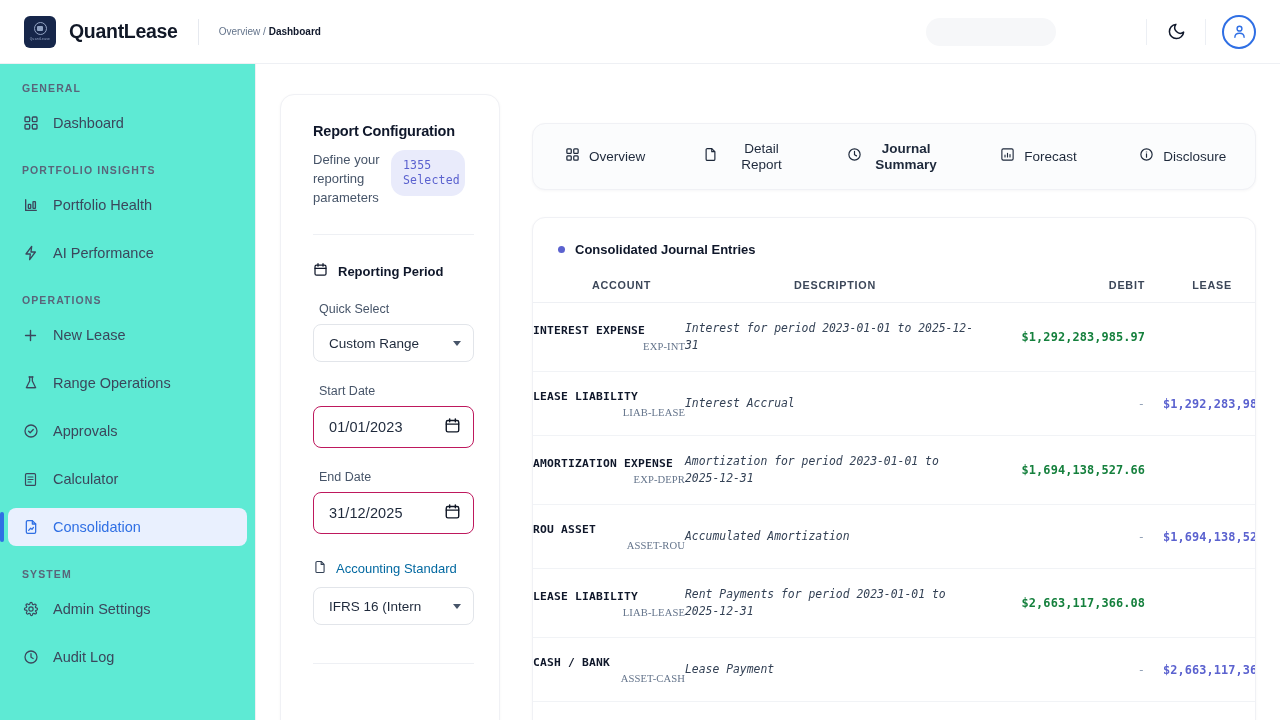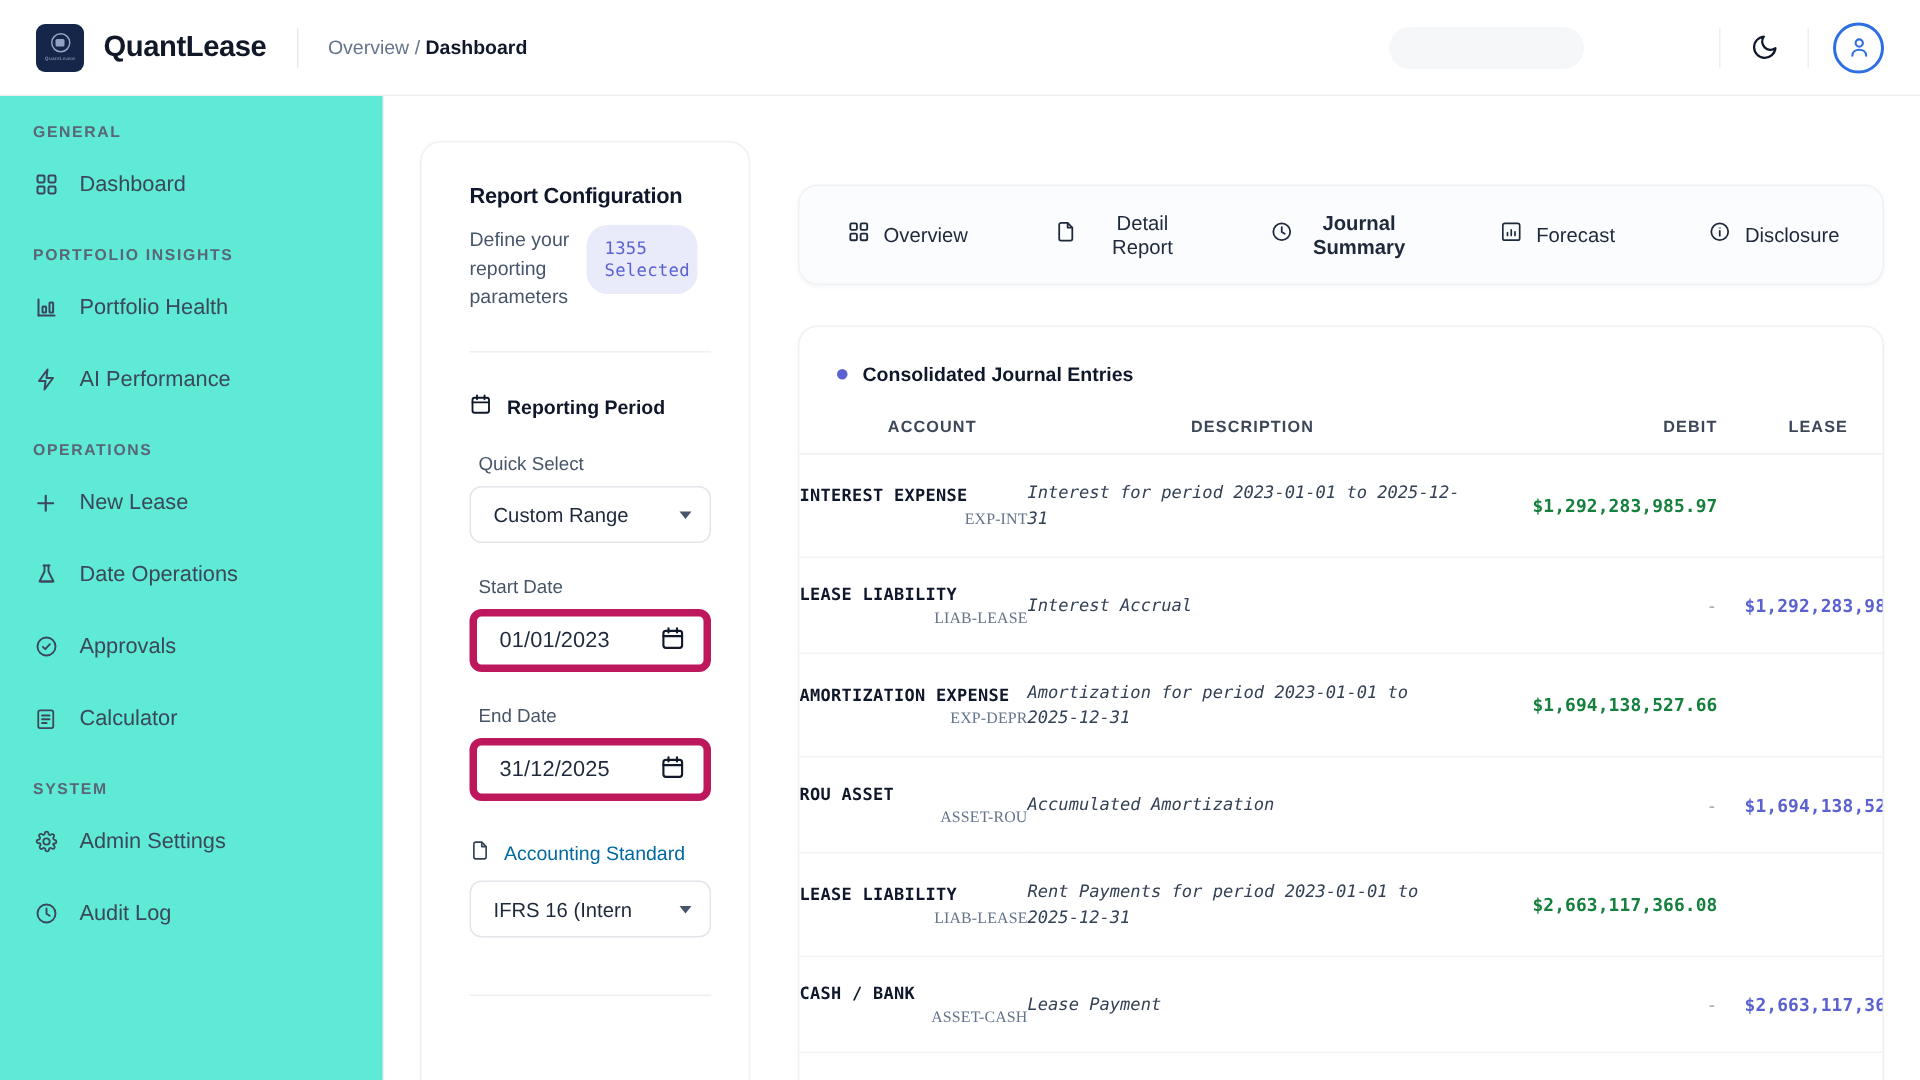--- a/index.html
+++ b/index.html
@@ -42,21 +42,21 @@
     font-size: 3.2px; letter-spacing: .3px; color: #9fb0ce;
     margin-top: 1.5px; font-family: "Liberation Sans", sans-serif;
   }
   .brand-name {
     margin-left: 13px; font-size: 19.5px; font-weight: 700;
     letter-spacing: -.3px; color: #111827;
   }
   .crumb-sep {
     width: 1px; height: 26px; background: #e6e9ef; margin: 0 20px;
   }
-  .crumb { font-size: 13px; color: #64748b; white-space: nowrap; }
+  .crumb { font-size: 10px; color: #64748b; white-space: nowrap; }
   .crumb b { color: #0f172a; font-weight: 700; }
 
   .ghost-layer {
     position: absolute; top: 0; left: 370px; width: 760px; height: 62px;
     pointer-events: none; overflow: hidden;
   }
   .ghost {
     position: absolute; color: #f3f4f7; font-size: 14px; white-space: nowrap;
   }
   .ghost.g1 { left: 8px;  top: 10px; }
@@ -150,21 +150,21 @@
   .field-label {
     font-size: 12.5px; color: #475569; margin: 22px 0 8px 6px;
   }
   .select-box, .date-box {
     height: 38px; border-radius: 8px; background: #fff;
     border: 1px solid #e2e5ea;
     display: flex; align-items: center;
     padding: 0 12px 0 15px;
     font-size: 13.5px; color: #1e293b; cursor: pointer;
   }
-  .date-box { border: 5px solid #be185d; font-size: 14.5px; height: 42px; }
+  .date-box { border: 1px solid #be185d; font-size: 14.5px; height: 42px; }
   .select-box .val { flex: 1; white-space: nowrap; overflow: hidden; }
   .date-box .val { flex: 1; letter-spacing: .1px; }
   .caret {
     width: 0; height: 0; margin-left: 6px;
     border-left: 4.5px solid transparent;
     border-right: 4.5px solid transparent;
     border-top: 5.5px solid #475569;
   }
   .std-head {
     display: flex; align-items: center; gap: 9px;
@@ -335,39 +335,49 @@
       <span>New Lease</span>
     </div>
     <div class="sb-item">
       <span class="sb-ico">
         <svg width="16" height="16" viewBox="0 0 24 24" fill="none" stroke="#3b475c" stroke-width="1.9" stroke-linecap="round" stroke-linejoin="round">
           <path d="M9 3h6"></path>
             <path d="M10 3v6L5 19h14l-5-10V3"></path>
             <path d="M6.5 19h11"></path>
         </svg>
       </span>
-      <span>Date Operations</span>
+      <span>Range Operations</span>
     </div>
     <div class="sb-item">
       <span class="sb-ico">
         <svg width="16" height="16" viewBox="0 0 24 24" fill="none" stroke="#3b475c" stroke-width="1.9" stroke-linecap="round" stroke-linejoin="round">
           <circle cx="12" cy="12" r="9"></circle>
             <path d="M8.4 12.3l2.4 2.4 4.6-5"></path>
         </svg>
       </span>
       <span>Approvals</span>
     </div>
     <div class="sb-item">
       <span class="sb-ico">
         <svg width="15" height="15" viewBox="0 0 24 24" fill="none" stroke="#3b475c" stroke-width="1.9" stroke-linecap="round">
           <rect x="4" y="2.5" width="16" height="19" rx="2"></rect>
             <path d="M8 8h8M8 12h8M8 16h5"></path>
         </svg>
       </span>
       <span>Calculator</span>
+    </div>
+    <div class="sb-item active">
+      <span class="sb-ico">
+        <svg width="16" height="16" viewBox="0 0 24 24" fill="none" stroke="#2f6fe4" stroke-width="1.9" stroke-linecap="round" stroke-linejoin="round">
+          <path d="M14 2.5H7a2 2 0 0 0-2 2v15a2 2 0 0 0 2 2h10a2 2 0 0 0 2-2V7.5l-5-5z"></path>
+          <path d="M14 2.5v5h5"></path>
+            <path d="M8.5 17l3-3.2 2 1.8 2.2-3"></path>
+        </svg>
+      </span>
+      <span>Consolidation</span>
     </div>
 
     <div class="sb-group mt">SYSTEM</div>
     <div class="sb-item">
       <span class="sb-ico">
         <svg width="16" height="16" viewBox="0 0 24 24" fill="none" stroke="#3b475c" stroke-width="1.8" stroke-linecap="round" stroke-linejoin="round">
           <circle cx="12" cy="12" r="3.2"></circle>
           <path d="M19.3 14.6a1.5 1.5 0 0 0 .3 1.65l.06.06a1.8 1.8 0 1 1-2.55 2.55l-.06-.06a1.5 1.5 0 0 0-1.65-.3 1.5 1.5 0 0 0-.9 1.37V20a1.8 1.8 0 0 1-3.6 0v-.1a1.5 1.5 0 0 0-.98-1.37 1.5 1.5 0 0 0-1.65.3l-.06.06a1.8 1.8 0 1 1-2.55-2.55l.06-.06a1.5 1.5 0 0 0 .3-1.65 1.5 1.5 0 0 0-1.37-.9H4a1.8 1.8 0 0 1 0-3.6h.1a1.5 1.5 0 0 0 1.37-.98 1.5 1.5 0 0 0-.3-1.65l-.06-.06A1.8 1.8 0 1 1 7.66 4.9l.06.06a1.5 1.5 0 0 0 1.65.3h.07a1.5 1.5 0 0 0 .9-1.37V4a1.8 1.8 0 0 1 3.6 0v.1a1.5 1.5 0 0 0 .9 1.37 1.5 1.5 0 0 0 1.65-.3l.06-.06a1.8 1.8 0 1 1 2.55 2.55l-.06.06a1.5 1.5 0 0 0-.3 1.65v.07a1.5 1.5 0 0 0 1.37.9H20a1.8 1.8 0 0 1 0 3.6h-.1a1.5 1.5 0 0 0-1.37.9z"></path>
         </svg>
       </span>

